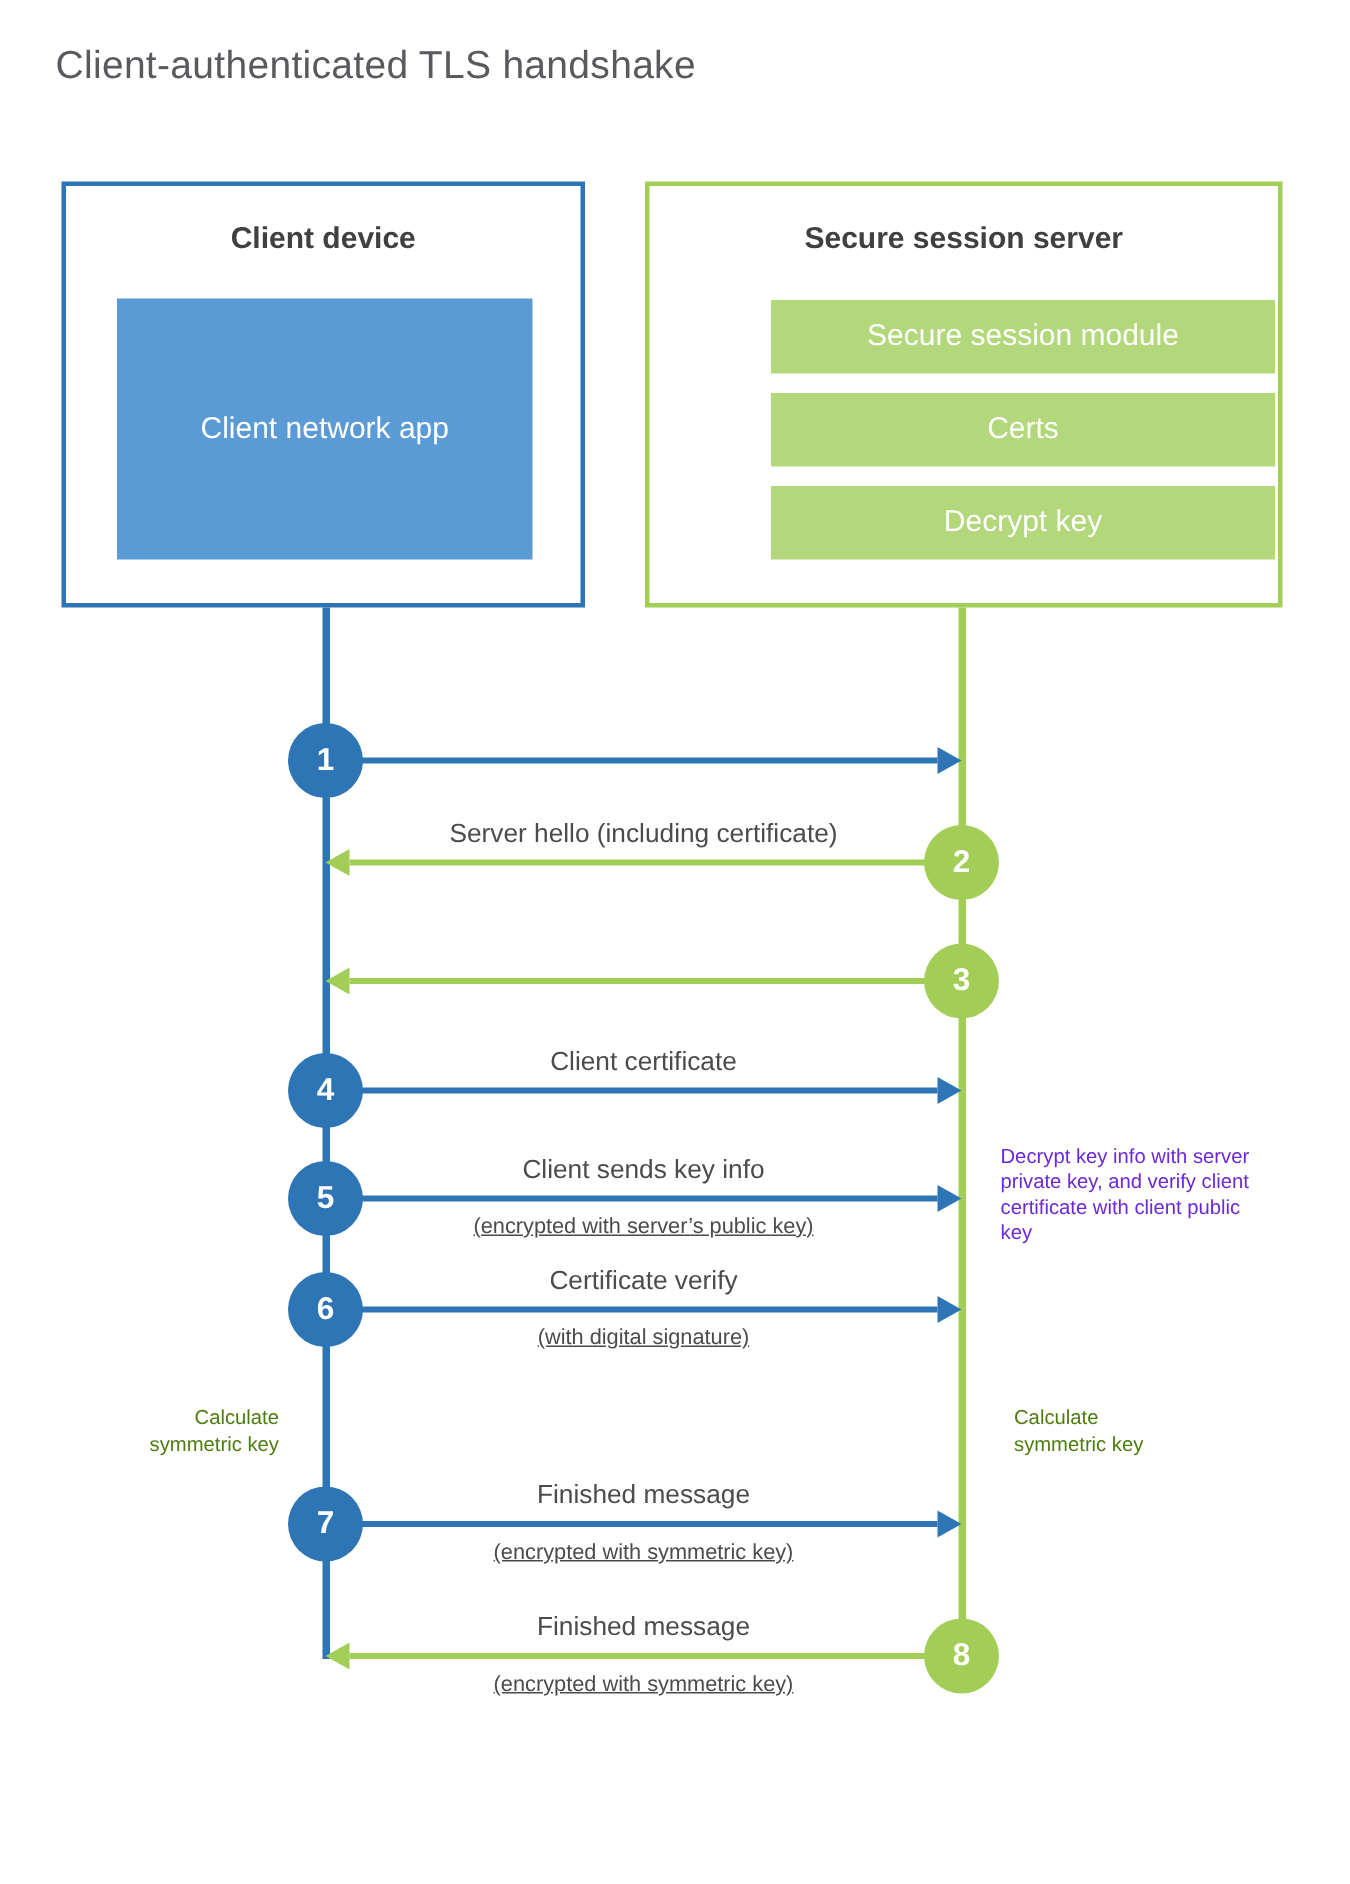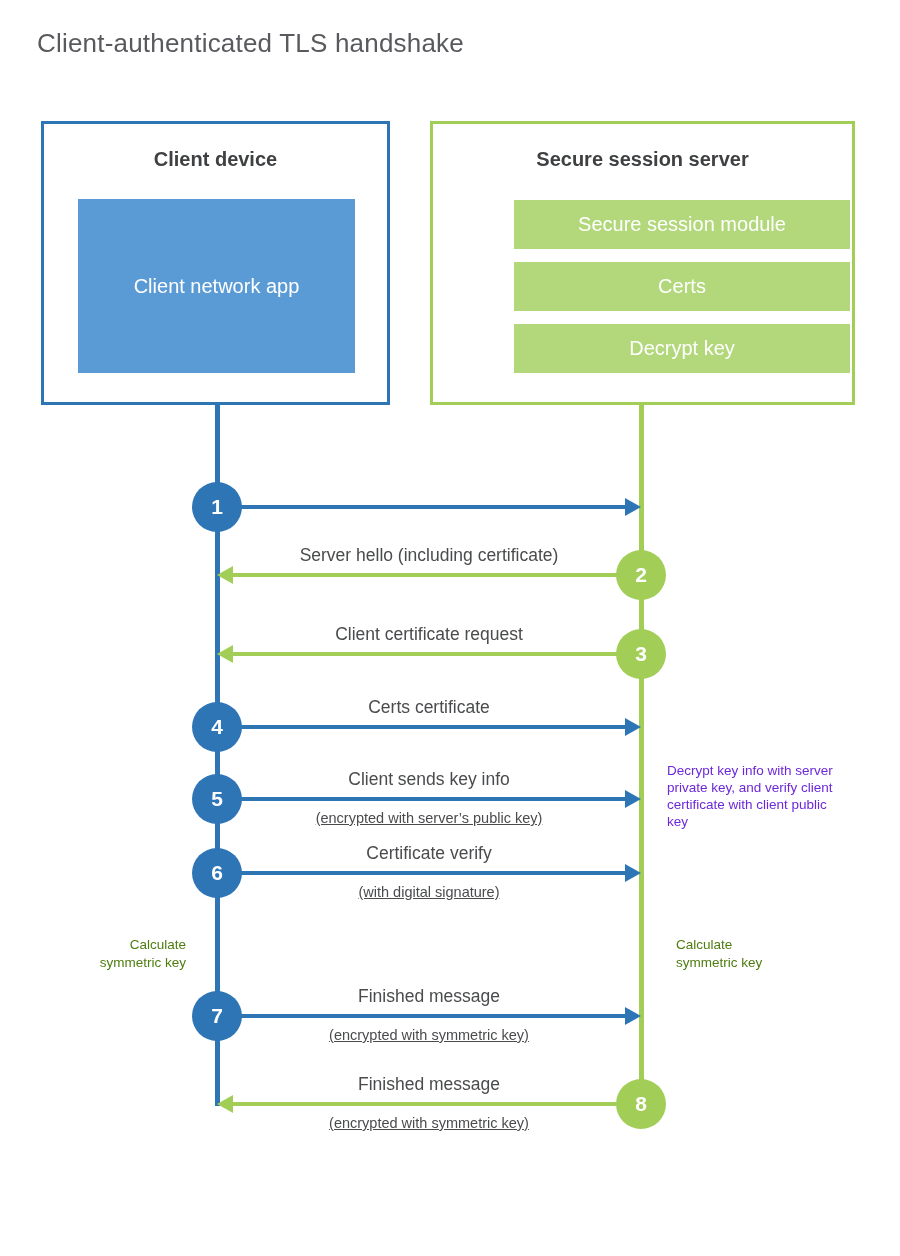--- a/index.html
+++ b/index.html
@@ -83,28 +83,27 @@
       <span>1</span>
     </div>
 
   <div class="msg-label" style="top:543px">Server hello (including certificate)</div>
   <div class="line green" style="top:573px;left:233px;width:408px"></div>
   <div class="head left" style="top:566px;left:217px"></div>
   <div class="circle green" style="top:550px;left:616px">
       <span>2</span>
     </div>
 
-  <div class="msg-label" style="top:622px">Client certificate request</div>
   <div class="line green" style="top:652px;left:233px;width:408px"></div>
   <div class="head left" style="top:645px;left:217px"></div>
   <div class="circle green" style="top:629px;left:616px">
       <span>3</span>
     </div>
 
-  <div class="msg-label" style="top:695px">Certs certificate</div>
+  <div class="msg-label" style="top:695px">Client certificate</div>
   <div class="line blue" style="top:725px;left:217px;width:408px"></div>
   <div class="head right" style="top:718px;left:625px"></div>
   <div class="circle blue" style="top:702px;left:192px">
       <span>4</span>
     </div>
 
   <div class="msg-label" style="top:767px">Client sends key info</div>
   <div class="msg-sub" style="top:808px">(encrypted with server’s public key)</div>
   <div class="line blue" style="top:797px;left:217px;width:408px"></div>
   <div class="head right" style="top:790px;left:625px"></div>

